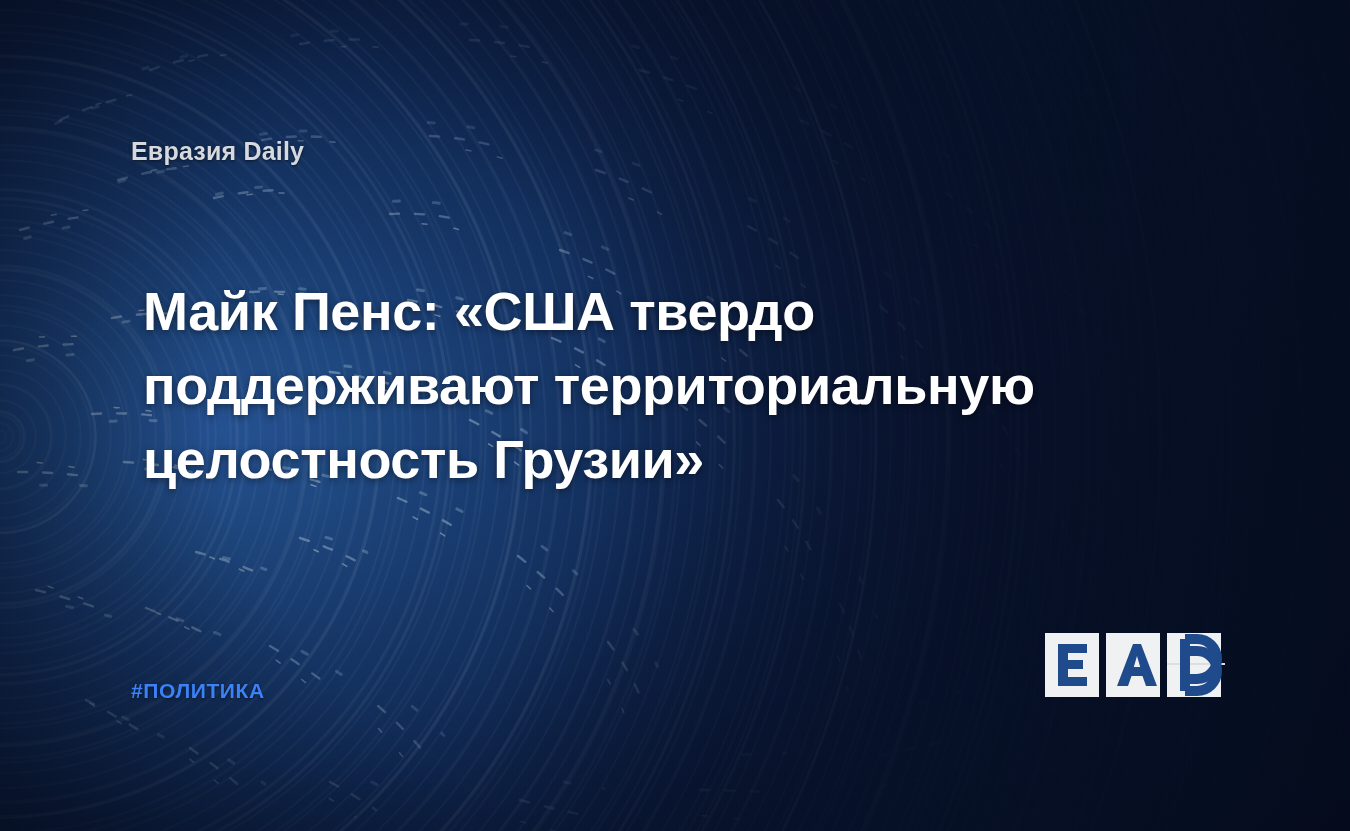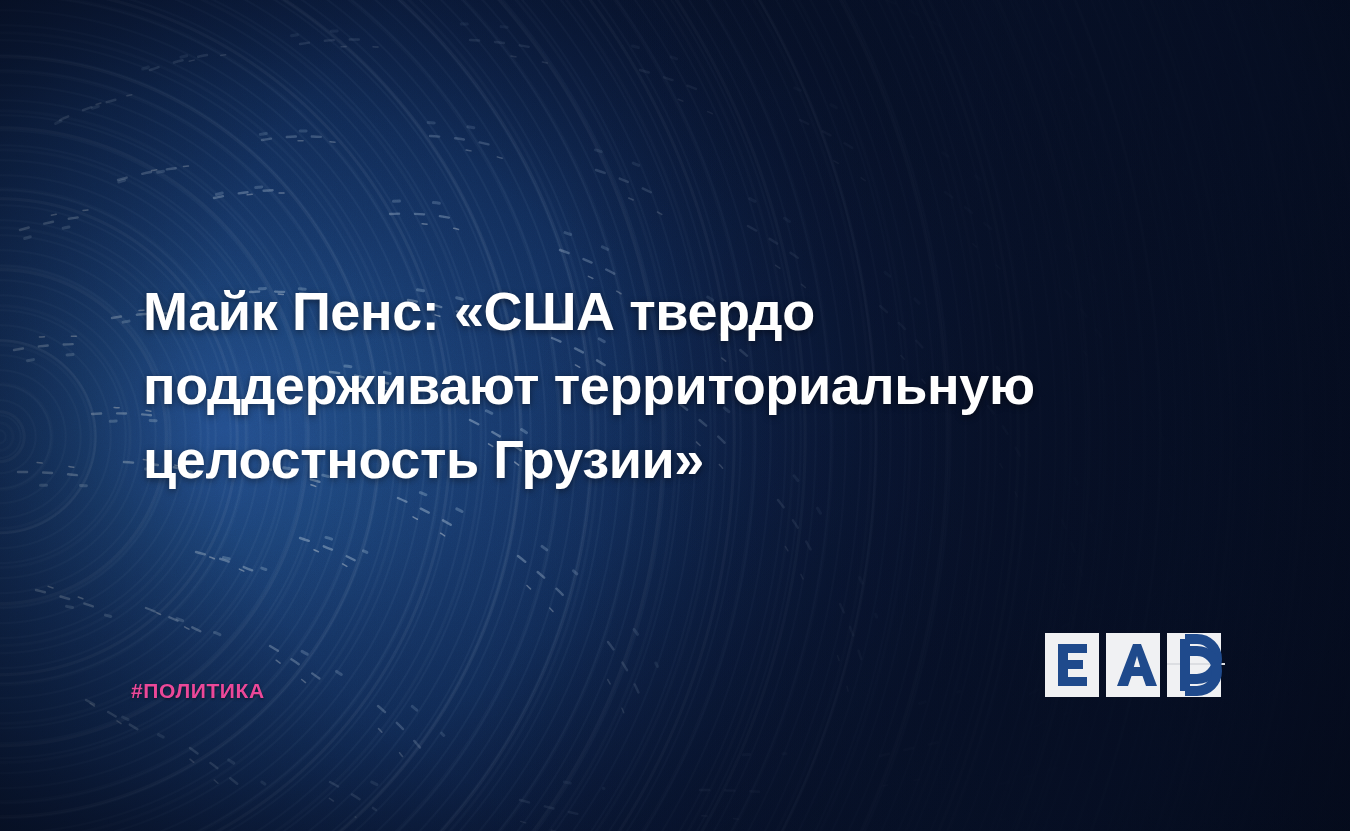--- a/index.html
+++ b/index.html
@@ -153,21 +153,21 @@
     text-shadow: 0 2px 7px rgba(0,0,0,.45);
   }
 
   .hashtag {
     position: absolute;
     left: 131px;
     top: 679px;
     font-size: 21px;
     font-weight: bold;
     letter-spacing: .6px;
-    color: #ec4899;
+    color: #3b82f6;
     text-shadow: 0 1px 3px rgba(0,0,0,.5);
     white-space: nowrap;
   }
 
   
   .logo {
     position: absolute;
     left: 1045px;
     top: 633px;
     width: 180px;
@@ -283,20 +283,21 @@
       <filter id="noiseF">
         <feTurbulence type="fractalNoise" baseFrequency="0.85" numOctaves="3" seed="7"></feTurbulence>
         <feColorMatrix type="saturate" values="0"></feColorMatrix>
       </filter>
     </defs>
     <rect width="1350" height="831" filter="url(#noiseF)" opacity="0.35"></rect>
   </svg>
 
   <div class="content">
 
+    <div class="brand">Евразия Daily</div>
 
     <h1 class="headline">Майк Пенс: «США твердо поддерживают территориальную целостность Грузии»</h1>
 
     <div class="hashtag">#ПОЛИТИКА</div>
 
     <div class="logo">
       <svg width="180" height="64" viewBox="0 0 180 64" aria-hidden="true">
 
         <rect x="0" y="0" width="54" height="64" fill="#f0f1f3"></rect>
         <rect x="61" y="0" width="54" height="64" fill="#f0f1f3"></rect>

